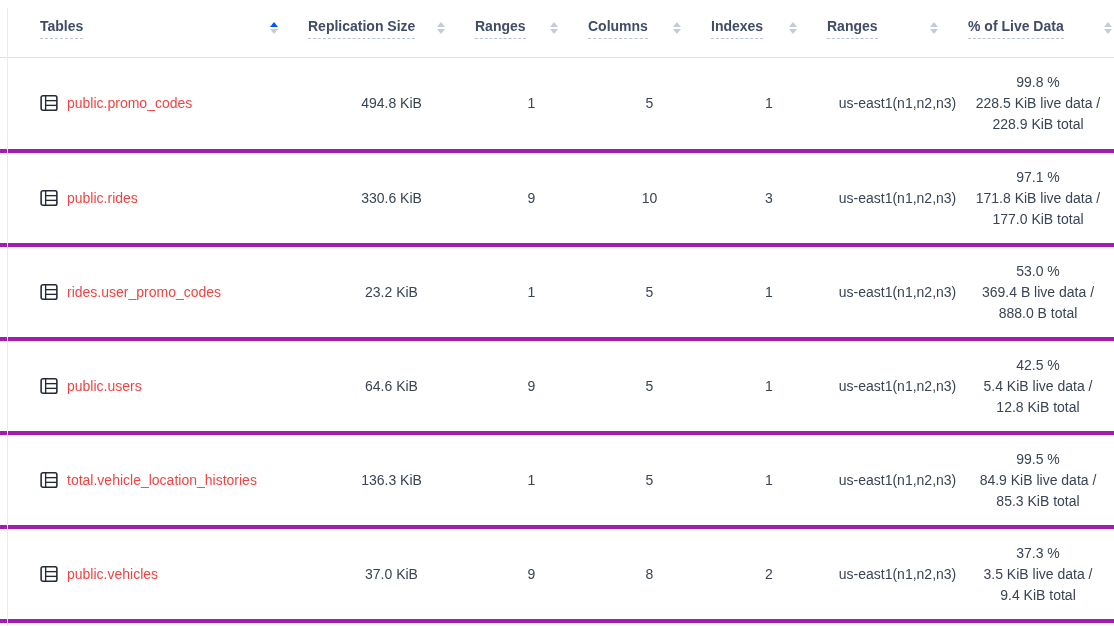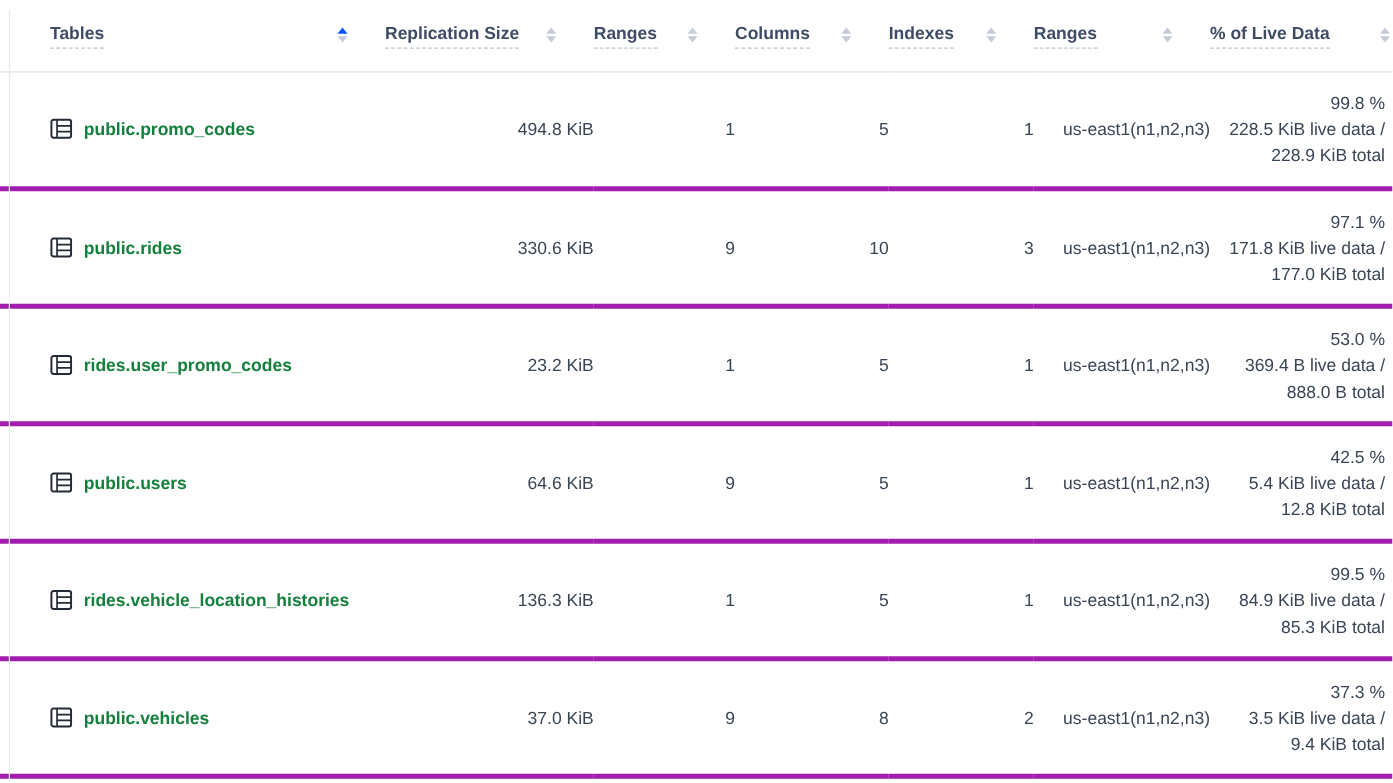--- a/index.html
+++ b/index.html
@@ -15,21 +15,21 @@
   .page { position: relative; width: 1114px; height: 626px; }
   .left-border {
     position: absolute; left: 7px; top: 8px; bottom: 0;
     width: 1px; background: #e7ebf1;
   }
   table.db-tables {
     border-collapse: collapse;
     table-layout: fixed;
     width: 1114px;
   }
-  th, td { padding: 0; text-align: right; font-weight: 400; }
+  th, td { padding: 0; text-align: center; font-weight: 400; }
   thead th {
     height: 57px;
     vertical-align: middle;
     border-bottom: 1px solid #dde3ea;
   }
   .th-inner {
     display: flex; align-items: center; justify-content: space-between;
     padding-right: 30px;
   }
   th.col-last .th-inner { padding-right: 2px; }
@@ -63,22 +63,22 @@
     border-bottom: 4px solid #a21caf;
     color: #394455;
     font-size: 14px;
   }
   .name-cell {
     display: flex; align-items: center; gap: 9px;
     padding-left: 40px;
   }
   .table-icon { flex: 0 0 auto; display: inline-flex; }
   .table-name {
-    font-weight: 700;
-    color: #15803d;
+    font-weight: 400;
+    color: #ef4444;
     white-space: nowrap;
   }
   td.cell-regions { white-space: nowrap; }
   .live-cell { line-height: 21px; padding-right: 6px; }
   .live-cell div { white-space: nowrap; }
 </style>
 </head>
 <body>
 
 <div class="page">
@@ -278,21 +278,21 @@
     <td>
       <span class="name-cell">
         <span class="table-icon">
           <svg width="18" height="18" viewBox="0 0 16 16" fill="none">
             <rect x="1" y="1.6" width="14" height="12.8" rx="1.6" stroke="#242a35" stroke-width="1.4"></rect>
             <line x1="5" y1="1.6" x2="5" y2="14.4" stroke="#242a35" stroke-width="1.2"></line>
             <line x1="5" y1="5.9" x2="15" y2="5.9" stroke="#242a35" stroke-width="1.2"></line>
             <line x1="5" y1="10.1" x2="15" y2="10.1" stroke="#242a35" stroke-width="1.2"></line>
           </svg>
         </span>
-        <span class="table-name">rides.vehicle_location_histories</span>
+        <span class="table-name">total.vehicle_location_histories</span>
       </span>
     </td>
     <td>136.3 KiB</td>
     <td>1</td>
     <td>5</td>
     <td>1</td>
     <td class="cell-regions">us-east1(n1,n2,n3)</td>
     <td>
       <div class="live-cell">
         <div>99.5 %</div>

